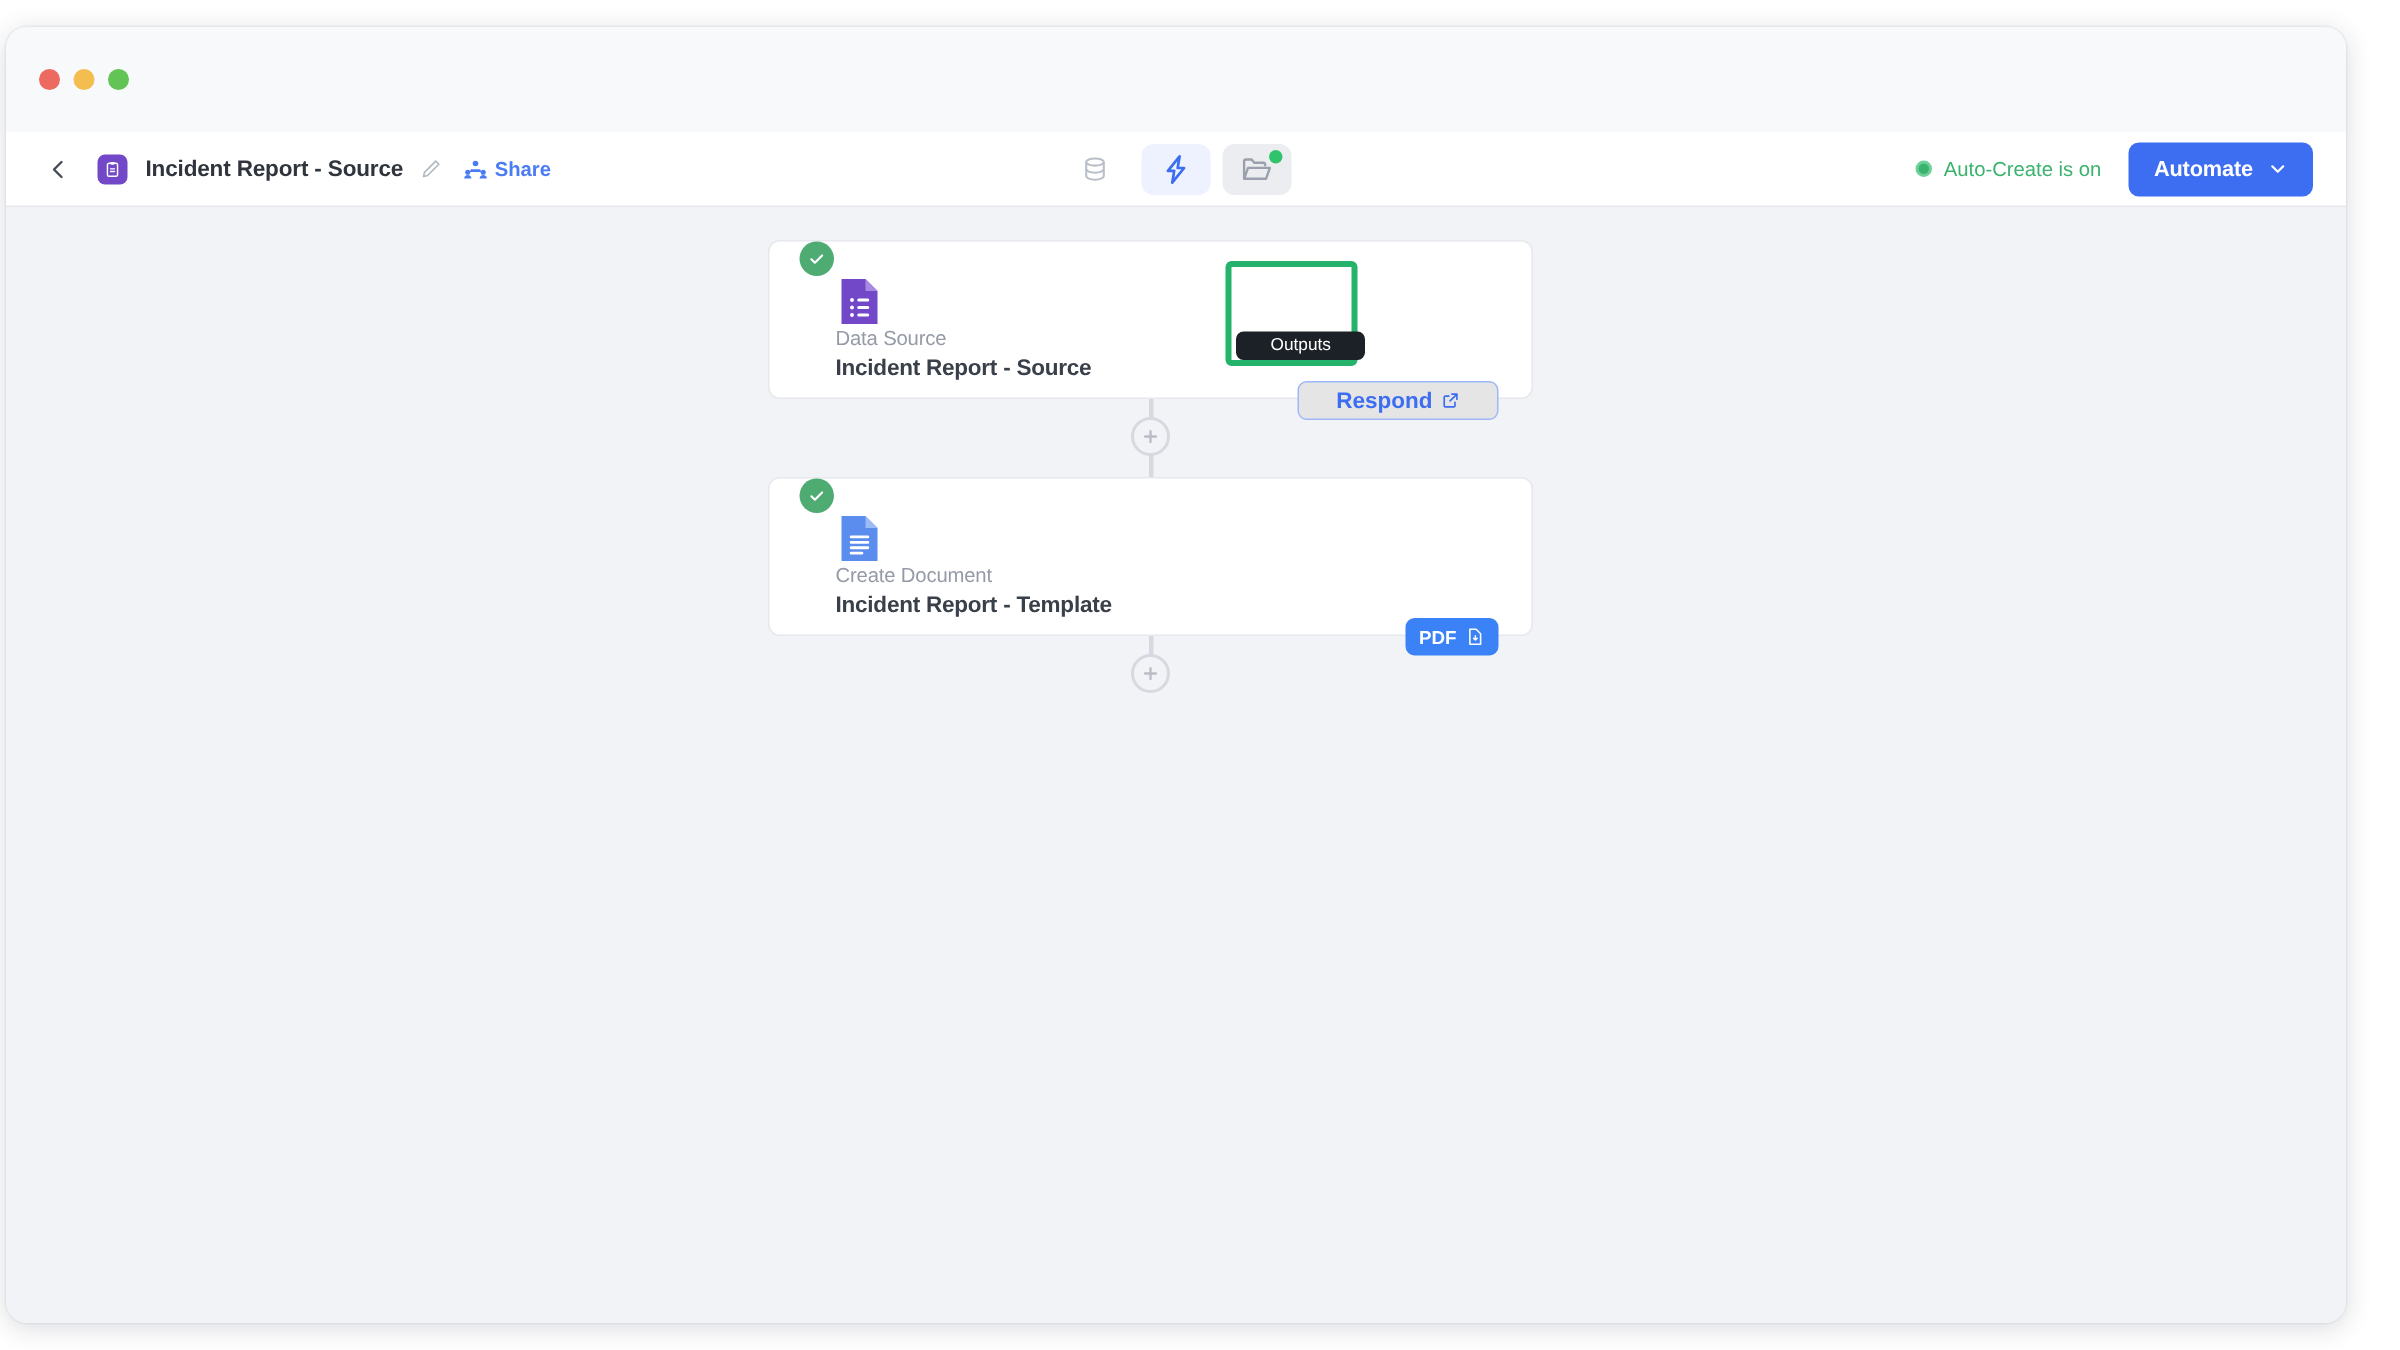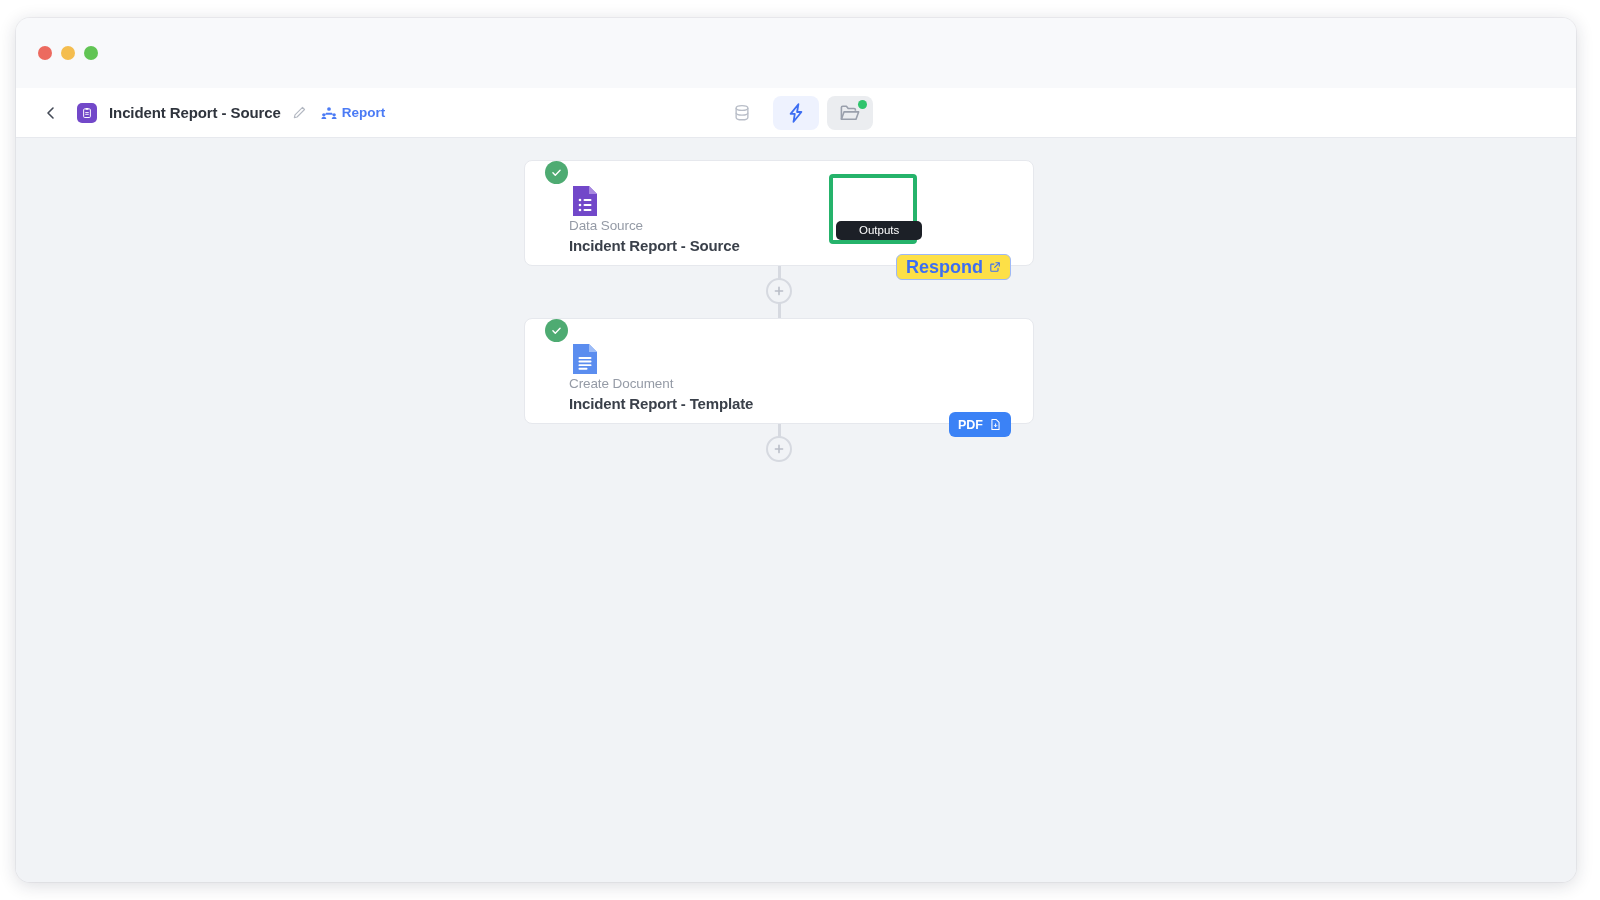--- a/index.html
+++ b/index.html
@@ -8,21 +8,21 @@
     width: 1600px;
     height: 900px;
     background: #ffffff;
     font-family: "Liberation Sans", sans-serif;
     overflow: hidden;
   }
 
   
   .window {
     position: absolute;
-    left: 16px;
+    left: 4px;
     top: 18px;
     width: 1560px;
     height: 864px;
     background: #f8f9fb;
     border-radius: 14px;
     box-shadow: 0 3px 18px rgba(25,32,56,.16), 0 0 0 1px rgba(30,40,70,.05);
     overflow: hidden;
     display: flex;
     flex-direction: column;
   }
@@ -240,29 +240,29 @@
   .card-name {
     font-size: 15px;
     font-weight: 700;
     color: #3a404a;
     letter-spacing: -.15px;
   }
 
   .card-action { margin-left: auto; }
 
   .respond-btn {
-    background: #fde047;
+    background: #e5e5e5;
     border: 1px solid #9db8f8;
     border-radius: 6px;
     height: 26px;
-    padding: 0 9px;
+    padding: 0 25px;
     display: flex; align-items: center; gap: 6px;
     color: #3d6ef2;
     font-family: inherit;
-    font-size: 18px;
+    font-size: 15px;
     font-weight: 600;
     cursor: pointer;
   }
 
   .pdf-badge {
     background: #3b82f6;
     border-radius: 6px;
     height: 25px;
     padding: 0 9px;
     display: flex; align-items: center; gap: 6px;
@@ -344,21 +344,21 @@
 
       <div class="share-link">
         <svg width="16" height="14" viewBox="0 0 18 15">
           <circle cx="9" cy="3" r="2.1" fill="#4b7bf5"></circle>
           <path d="M5.6 7.3h6.8l1.1 2.1H4.5z" fill="#4b7bf5"></path>
           <circle cx="3.2" cy="9.6" r="1.9" fill="#4b7bf5"></circle>
           <circle cx="14.8" cy="9.6" r="1.9" fill="#4b7bf5"></circle>
           <path d="M.5 14.3c0-1.6 1.2-2.6 2.7-2.6s2.7 1 2.7 2.6z" fill="#4b7bf5"></path>
           <path d="M12.1 14.3c0-1.6 1.2-2.6 2.7-2.6s2.7 1 2.7 2.6z" fill="#4b7bf5"></path>
         </svg>
-        <span>Report</span>
+        <span>Share</span>
       </div>
     </div>
 
     <div class="tb-center">
 
       <div class="tb-icon">
         <svg width="22" height="22" viewBox="0 0 24 24" fill="none">
           <ellipse cx="12" cy="6.6" rx="6.4" ry="2.6" stroke="currentColor" stroke-width="1.5"></ellipse>
           <path d="M5.6 6.6v5.1c0 1.45 2.87 2.6 6.4 2.6s6.4-1.15 6.4-2.6V6.6" stroke="currentColor" stroke-width="1.5"></path>
           <path d="M5.6 11.7v5.1c0 1.45 2.87 2.6 6.4 2.6s6.4-1.15 6.4-2.6v-5.1" stroke="currentColor" stroke-width="1.5"></path>
@@ -373,20 +373,32 @@
 
       <div class="tb-icon current">
         <svg width="24" height="24" viewBox="0 0 24 24" fill="none">
           <path d="M3.4 18.2V6.6c0-.7.6-1.3 1.3-1.3h3.7l1.8 2.2h5.9c.7 0 1.3.6 1.3 1.3v1" stroke="currentColor" stroke-width="1.6" stroke-linejoin="round"></path>
           <path d="M3.4 18.2l2.6-7.3h14.6l-2.6 7.3H3.4z" stroke="currentColor" stroke-width="1.6" stroke-linejoin="round"></path>
         </svg>
         <span class="green-dot-badge"></span>
       </div>
     </div>
 
+    <div class="tb-right">
+      <div class="auto-create">
+        <span class="ac-dot"></span>
+        <span>Auto-Create is on</span>
+      </div>
+      <button class="automate-btn">
+        <span>Automate</span>
+        <svg width="13" height="13" viewBox="0 0 16 16" fill="none">
+          <path d="M3.5 6l4.5 4.5L12.5 6" stroke="#ffffff" stroke-width="1.8" stroke-linecap="round" stroke-linejoin="round"></path>
+        </svg>
+      </button>
+    </div>
 
     <div class="highlight-box"></div>
     <div class="tooltip">Outputs</div>
   </div>
 
   <div class="canvas">
     <div class="flow">
 
       <div class="card">
         <div class="check">

